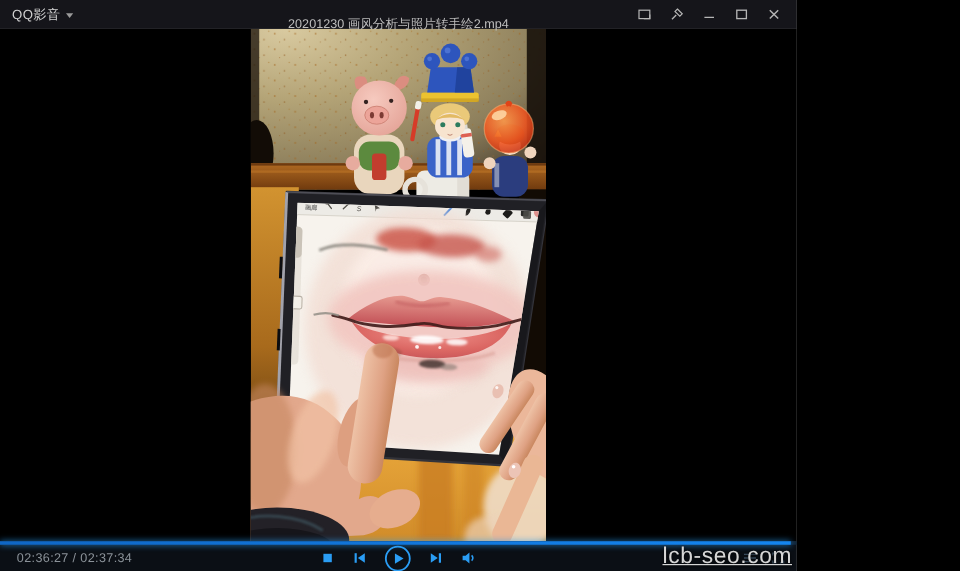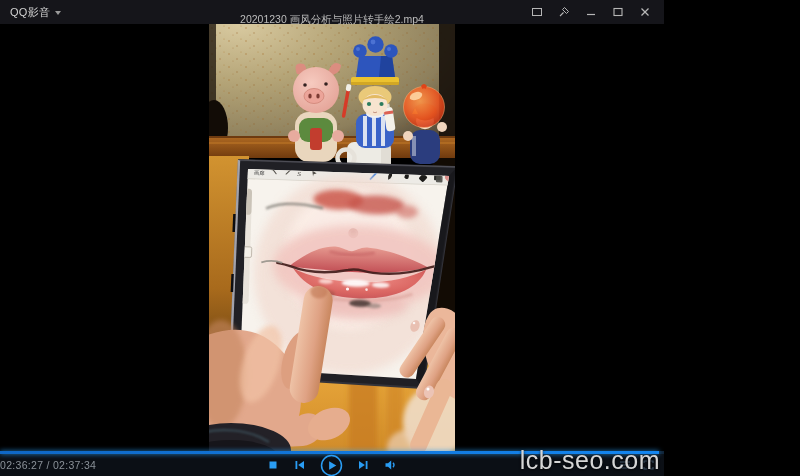--- a/index.html
+++ b/index.html
@@ -21,28 +21,28 @@
   
   .stage{position:absolute;top:24px;left:0;right:0;bottom:25px;background:#000;display:flex;justify-content:center;overflow:hidden;}
   .video-frame{width:246px;height:427px;}
 
   
   .controlbar{position:absolute;left:0;right:0;bottom:0;height:25px;background:var(--controlbar-bg,#0b0f15);z-index:3;}
   .progress{position:relative;height:3px;background:#112437;cursor:pointer;}
   .progress .fill{height:100%;background:linear-gradient(90deg,#0f67c5,var(--progress,#1486f0));
     box-shadow:0 0 5px rgba(42,157,244,.9);}
   .bar-row{position:relative;height:22px;display:flex;align-items:center;}
-  .time{font-size:10.5px;color:var(--time-color,#8b9299);letter-spacing:.3px;}
+  .time{margin-left:14px;font-size:10.5px;color:var(--time-color,#8b9299);letter-spacing:.3px;}
   .playback{position:absolute;left:50%;transform:translateX(-50%);display:flex;align-items:center;gap:14px;}
   .pb-btn{background:none;border:0;padding:0;color:var(--accent,#2a9df4);display:flex;align-items:center;}
   .pb-btn svg{display:block;}
   .corner-icons{position:absolute;right:10px;display:flex;gap:12px;opacity:.4;color:#7fa7c9;}
 
-  .watermark{position:absolute;right:4px;bottom:1px;z-index:6;font-size:25px;letter-spacing:.5px;
-    color:var(--watermark-color,#d6d6d6);text-shadow:0 1px 3px rgba(0,0,0,.85);pointer-events:none;}
+  .watermark{position:absolute;right:4px;bottom:1px;z-index:6;font-size:19px;letter-spacing:.5px;
+    color:var(--watermark-color,#d6d6d6);text-shadow:0 1px 3px rgba(0,0,0,.85);pointer-events:none;text-decoration:underline;}
 </style>
 </head>
 <body>
 
 <div class="app">
 
   <header class="titlebar">
     <div class="app-menu">
       <span class="app-name">QQ影音</span>
       <span class="caret"></span>

